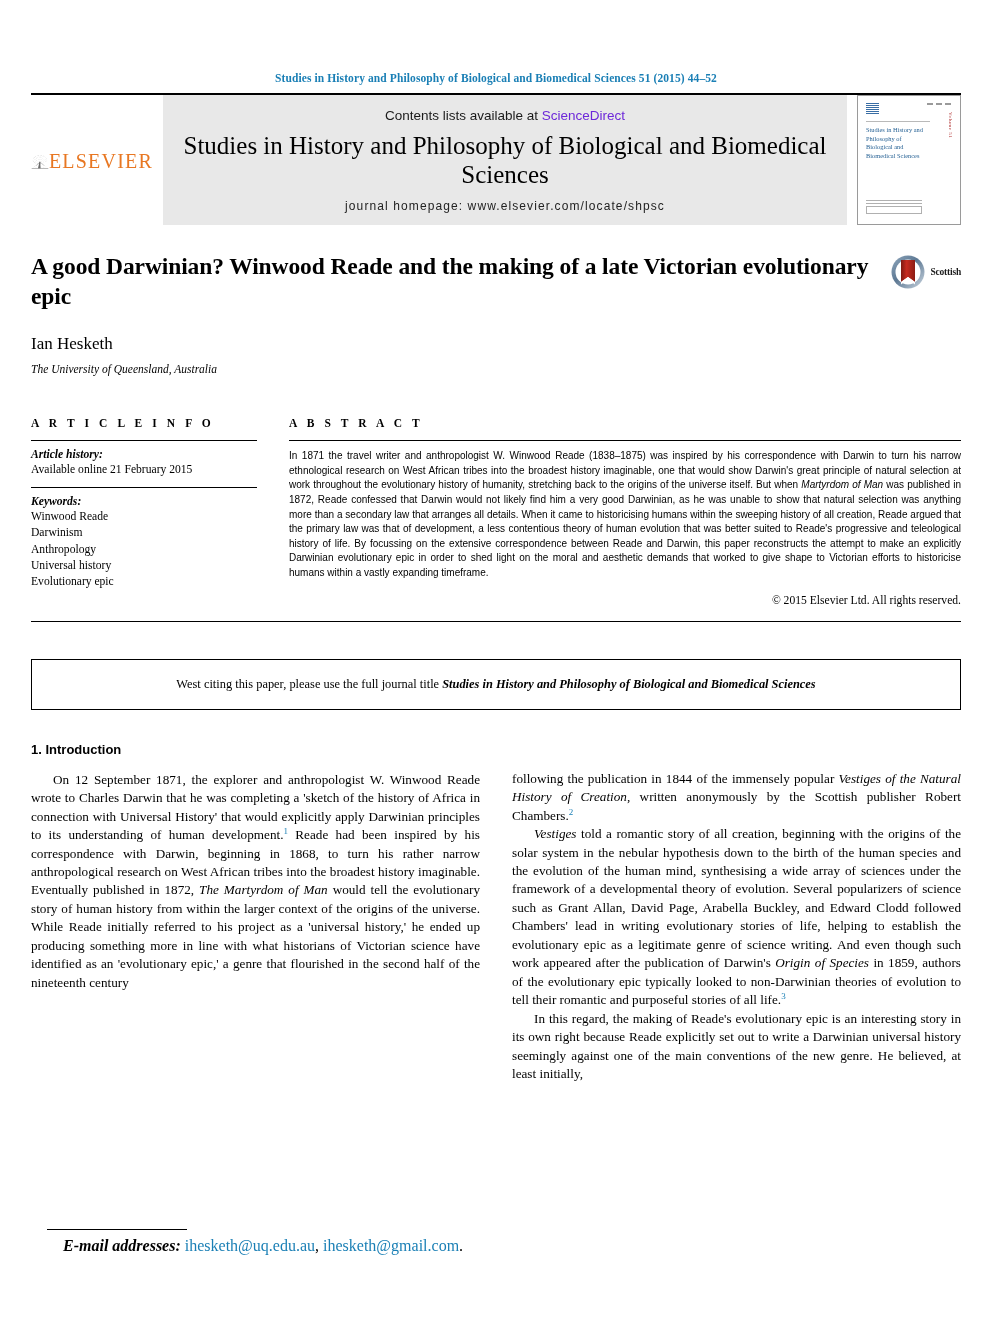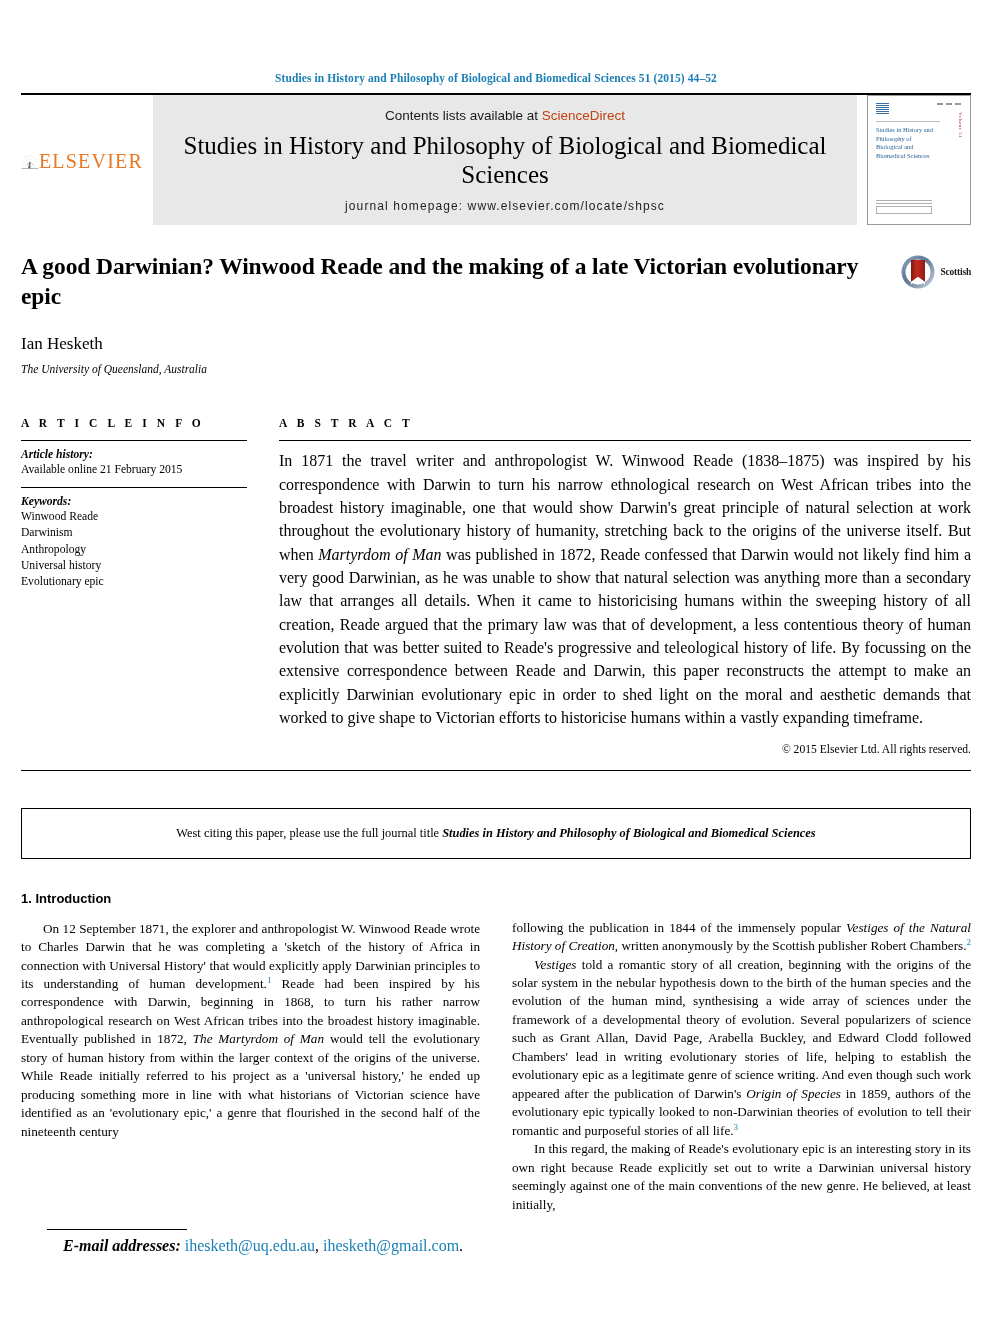--- a/index.html
+++ b/index.html
@@ -13,21 +13,21 @@
     font-family: "Liberation Serif", serif;
     color: #000;
     position: relative;
     overflow: hidden;
   }
   .page {
     position: relative;
     width: 992px;
     height: 1323px;
     box-sizing: border-box;
-    padding: 0 21px;
+    padding: 0 31px;
   }
 
   
   .running-head {
     text-align: center;
     font-family: "Liberation Serif", serif;
     font-weight: bold;
     font-size: 11.5px;
     color: #1a7fb5;
     padding-top: 72px;
@@ -74,21 +74,21 @@
     padding: 6px 10px;
     box-sizing: border-box;
   }
   .contents-line {
     font-family: "Liberation Sans", sans-serif;
     font-size: 13.5px;
     color: #1a1a1a;
     margin-bottom: 8px;
   }
   .contents-line .sd-link {
-    color: #c2410c;
+    color: #6d28d9;
   }
   .journal-title {
     font-family: "Liberation Serif", serif;
     font-size: 25px;
     text-align: center;
     line-height: 1.16;
     color: #000;
     margin-bottom: 10px;
   }
   .homepage-line {
@@ -212,22 +212,22 @@
     font-weight: bold;
     font-size: 11.6px;
     margin-bottom: 1px;
   }
   .info-line {
     font-family: "Liberation Serif", serif;
     font-size: 11.6px;
     line-height: 1.42;
   }
   .abstract-body {
-    font-family: Liberation Serif, serif;
-    font-size: 16px;
+    font-family: Liberation Sans, sans-serif;
+    font-size: 10px;
     line-height: 1.46;
     text-align: justify;
     padding-top: 8px;
   }
   .abstract-body em { font-style: italic; }
   .copyright {
     text-align: right;
     font-family: "Liberation Serif", serif;
     font-size: 11.6px;
     margin-top: 13px;

